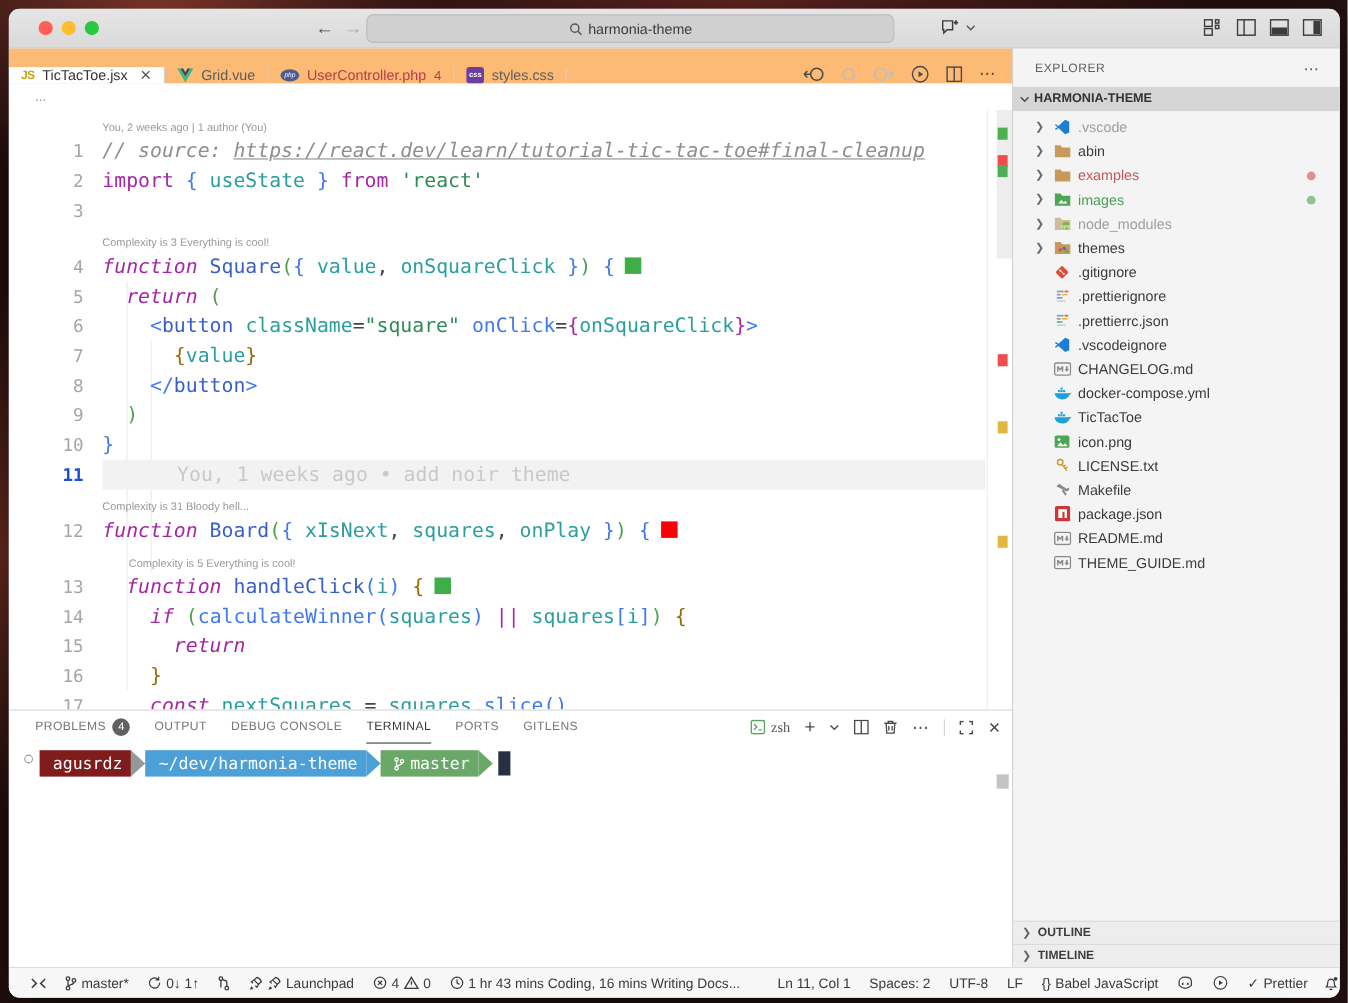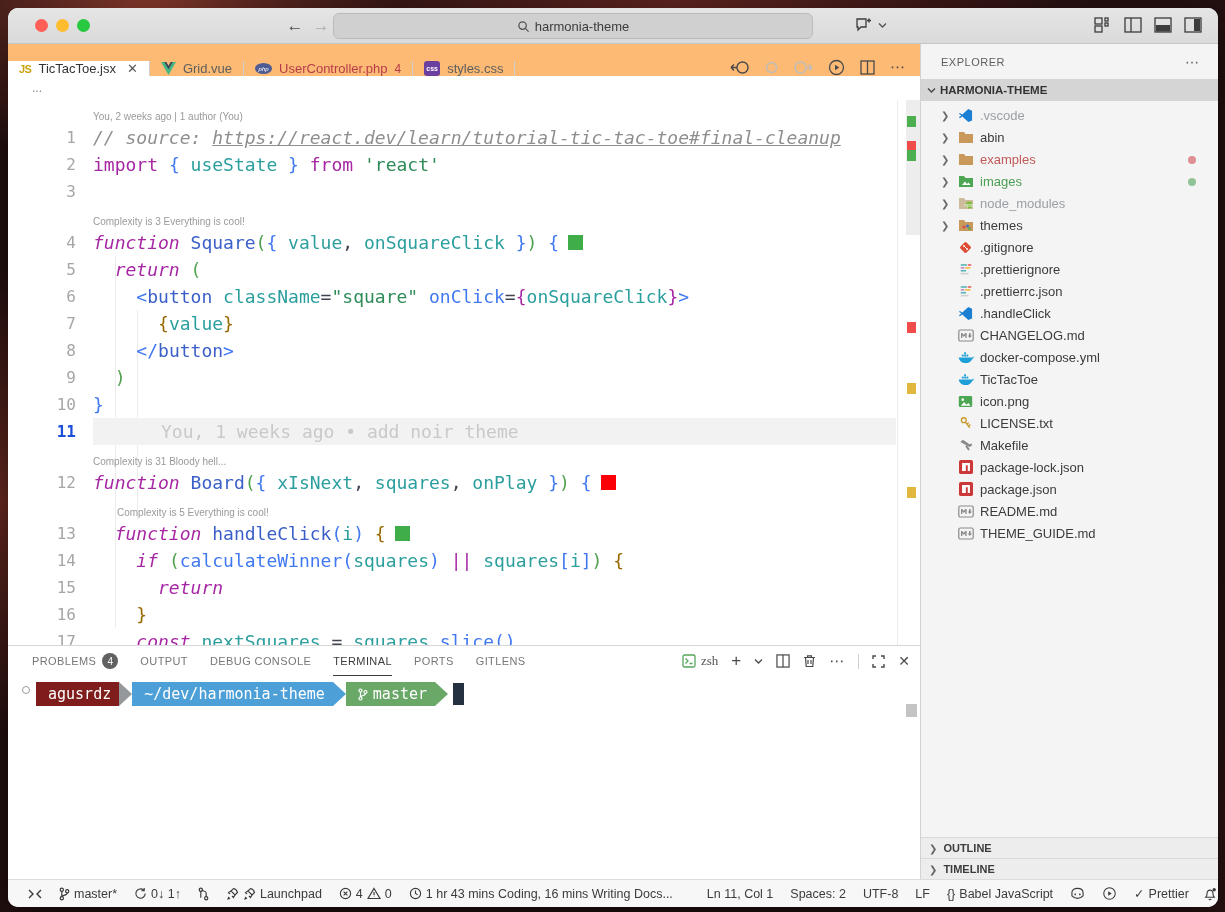--- a/index.html
+++ b/index.html
@@ -491,21 +491,21 @@
             </span>
             <span>.prettierrc.json</span>
           </div>
           <div class="trow">
             <span class="chev"></span>
             <span class="fic">
               <svg width="15" height="15" viewBox="0 0 16 16">
                 <path d="M11 1 4.5 7 2 5.2l-1 .9 2.6 1.9L1 9.9l1 .9L4.5 9 11 15l4-1.8V2.8z" fill="#1b7fd4"></path>
               </svg>
             </span>
-            <span>.handleClick</span>
+            <span>.vscodeignore</span>
           </div>
           <div class="trow">
             <span class="chev"></span>
             <span class="fic">
               <svg width="16" height="13" viewBox="0 0 16 13">
                 <rect x="0.8" y="1" width="14.4" height="11" rx="1.5" fill="none" stroke="#8a8a8a" stroke-width="1.2"></rect>
                 <path d="M3 9V4h1.3L5.8 6 7.3 4H8.6v5H7.3V6.3L5.8 8 4.3 6.3V9z" fill="#8a8a8a"></path>
                 <path d="M11 4v2.6H9.6L11.8 9 14 6.6h-1.4V4z" fill="#8a8a8a"></path>
               </svg>
             </span>
@@ -560,30 +560,20 @@
           </div>
           <div class="trow">
             <span class="chev"></span>
             <span class="fic">
               <svg width="14" height="14" viewBox="0 0 16 16" fill="#8a8a8a">
                 <path d="M1.5 4.5 4.5 2l7.5 5.2 2.2-1 1 2-3.1 2z"></path>
                 <rect x="8.6" y="8.2" width="2.2" height="6" transform="rotate(-36 9.7 11.2)"></rect>
               </svg>
             </span>
             <span>Makefile</span>
-          </div>
-          <div class="trow">
-            <span class="chev"></span>
-            <span class="fic">
-              <svg width="14" height="14" viewBox="0 0 16 16">
-                <rect width="16" height="16" rx="2" fill="#cb3837"></rect>
-                <path d="M3.5 3.5h9v9H10V6H7.8v6.5H3.5z" fill="#fff"></path>
-              </svg>
-            </span>
-            <span>package-lock.json</span>
           </div>
           <div class="trow">
             <span class="chev"></span>
             <span class="fic">
               <svg width="14" height="14" viewBox="0 0 16 16">
                 <rect width="16" height="16" rx="2" fill="#cb3837"></rect>
                 <path d="M3.5 3.5h9v9H10V6H7.8v6.5H3.5z" fill="#fff"></path>
               </svg>
             </span>
             <span>package.json</span>

